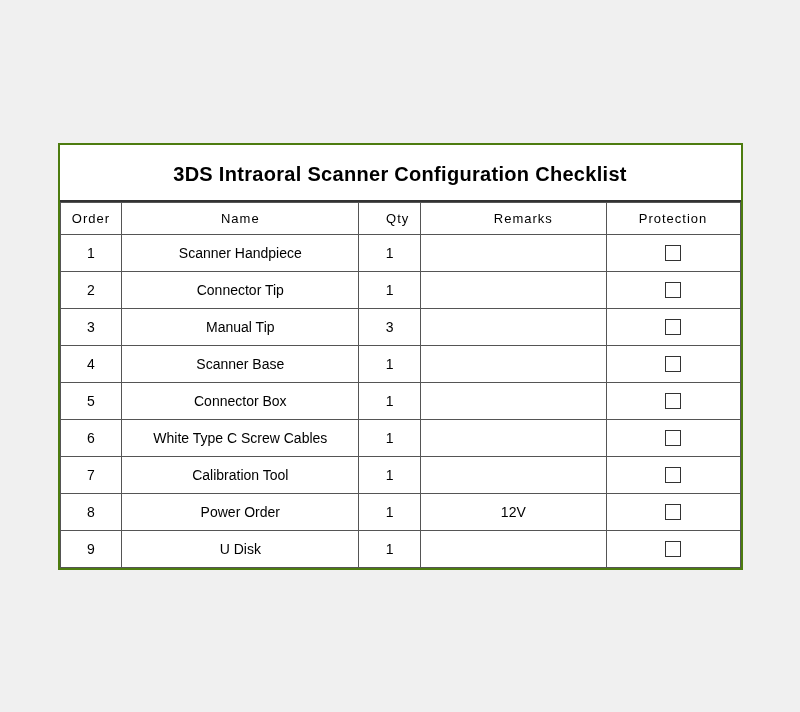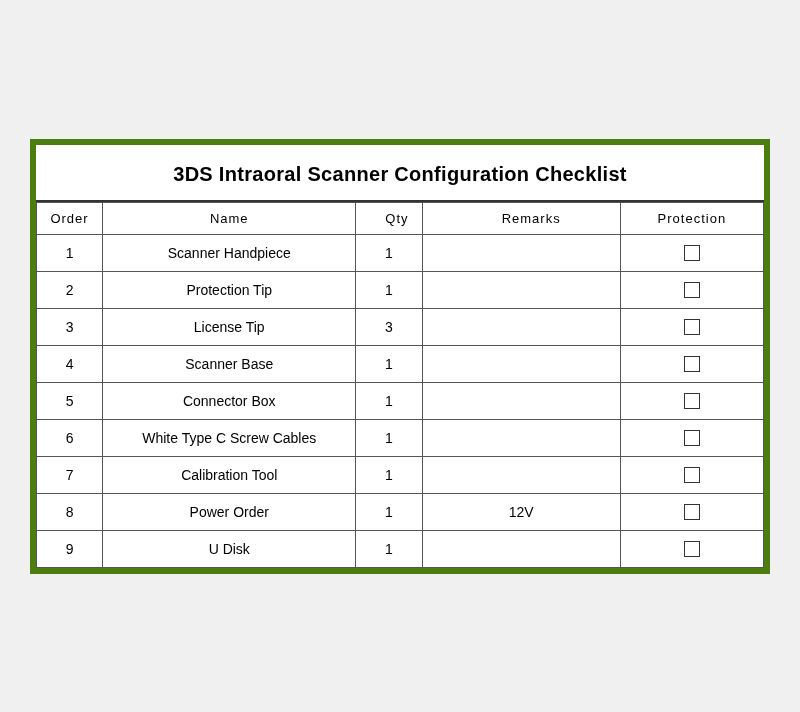--- a/index.html
+++ b/index.html
@@ -13,22 +13,22 @@
       display: flex;
       justify-content: center;
       align-items: center;
       min-height: 712px;
       width: 800px;
       font-family: Arial, sans-serif;
     }
 
     .checklist-container {
       background: #fff;
-      border: 6px solid #4d7c0f;
-      width: 740px;
+      border: 2px solid #4d7c0f;
+      width: 685px;
       padding: 0;
     }
 
     .checklist-title {
       text-align: center;
       font-size: 20px;
       font-weight: bold;
       padding: 18px 10px 14px;
       border-bottom: 2px solid #333;
       letter-spacing: 0.3px;
@@ -98,32 +98,32 @@
           <td>1</td>
           <td></td>
           <td>
             <div class="checkbox-cell">
               <span class="checkbox-box"></span>
             </div>
           </td>
         </tr>
         <tr>
           <td>2</td>
-          <td>Protection Tip</td>
+          <td>Connector Tip</td>
           <td>1</td>
           <td></td>
           <td>
             <div class="checkbox-cell">
               <span class="checkbox-box"></span>
             </div>
           </td>
         </tr>
         <tr>
           <td>3</td>
-          <td>License Tip</td>
+          <td>Manual Tip</td>
           <td>3</td>
           <td></td>
           <td>
             <div class="checkbox-cell">
               <span class="checkbox-box"></span>
             </div>
           </td>
         </tr>
         <tr>
           <td>4</td>

